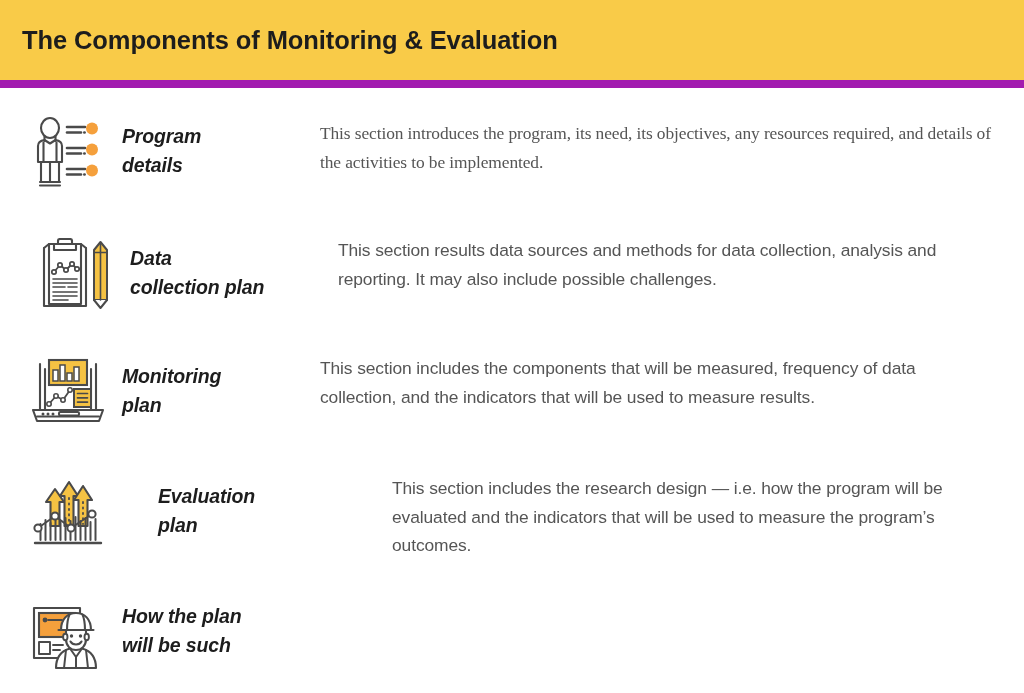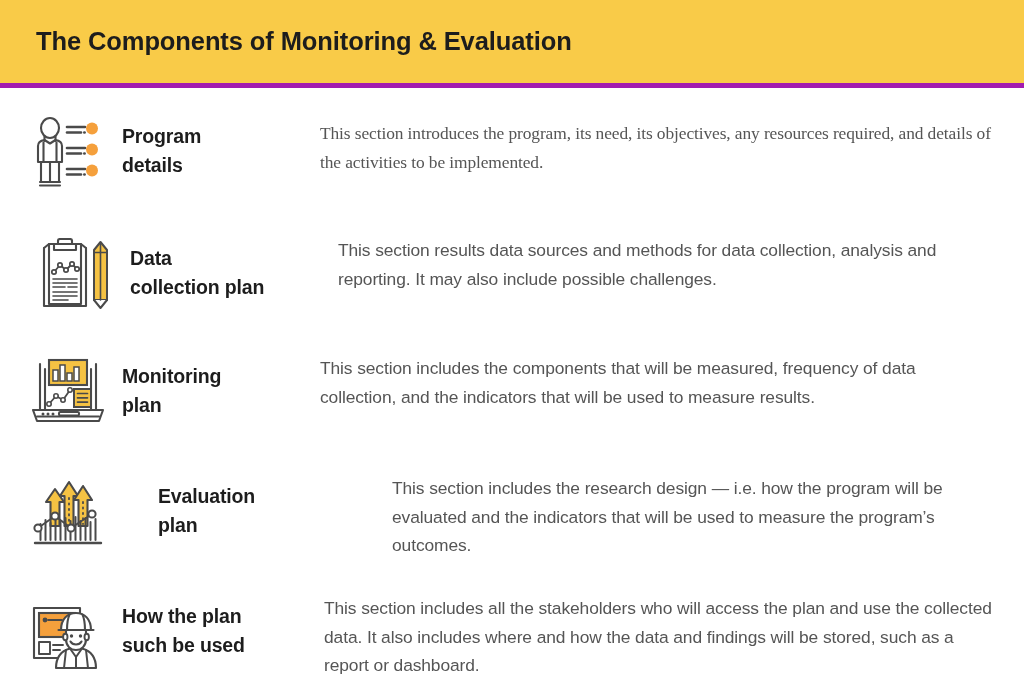--- a/index.html
+++ b/index.html
@@ -21,24 +21,24 @@
     height: 693px;
     position: relative;
     background: #ffffff;
   }
 
   
   .header {
     width: 1024px;
     height: 88px;
     background: #F9CB48;
-    border-bottom: 5px solid #a21caf;
+    border-bottom: 8px solid #a21caf;
     display: flex;
     align-items: center;
-    padding-left: 36px;
+    padding-left: 22px;
   }
 
   .header-title {
     font-size: 25.5px;
     font-weight: bold;
     color: #1d1d1d;
     letter-spacing: -0.1px;
     font-family: "Liberation Sans", sans-serif;
   }
 
@@ -74,20 +74,21 @@
     min-width: 190px;
     padding-top: 8px;
   }
 
   .row-label {
     font-size: 19.5px;
     font-weight: bold;
     color: #1d1d1d;
     line-height: 1.49;
     letter-spacing: -0.15px;
+    font-style: italic;
   }
 
   .desc-cell {
     flex: 1;
     padding-right: 30px;
   }
 
   .row-desc {
     font-size: 17.4px;
     color: #555555;
@@ -383,22 +384,19 @@
             <path d="M31 34 C31 23 37.5 17 46 17 C54.5 17 61 23 61 34 Z"></path>
             <path d="M28.5 34 L63.5 34"></path>
             <path d="M39.5 18.6 C37.5 23 37 28.5 37 34"></path>
             <path d="M52.5 18.6 C54.5 23 55 28.5 55 34"></path>
           </g>
         </svg>
       </div>
       <div class="label-cell">
         <div class="row-label">
           <span>How the plan</span><br>
-          <span>such be used</span>
+          <span>will be such</span>
         </div>
-      </div>
-      <div class="desc-cell">
-        <div class="row-desc">This section includes all the stakeholders who will access the plan and use the collected data. It also includes where and how the data and findings will be stored, such as a report or dashboard.</div>
       </div>
     </div>
 
   </div>
 </div>
 
 </body></html>

